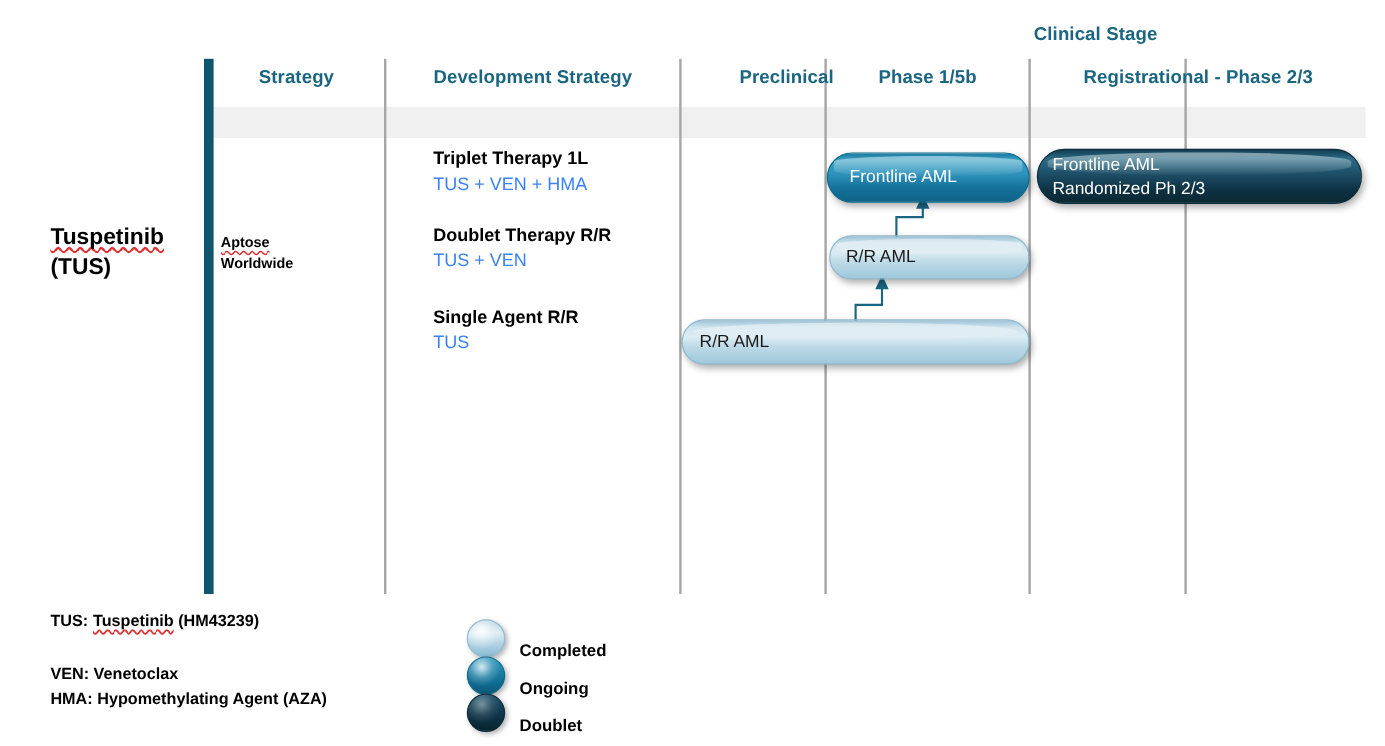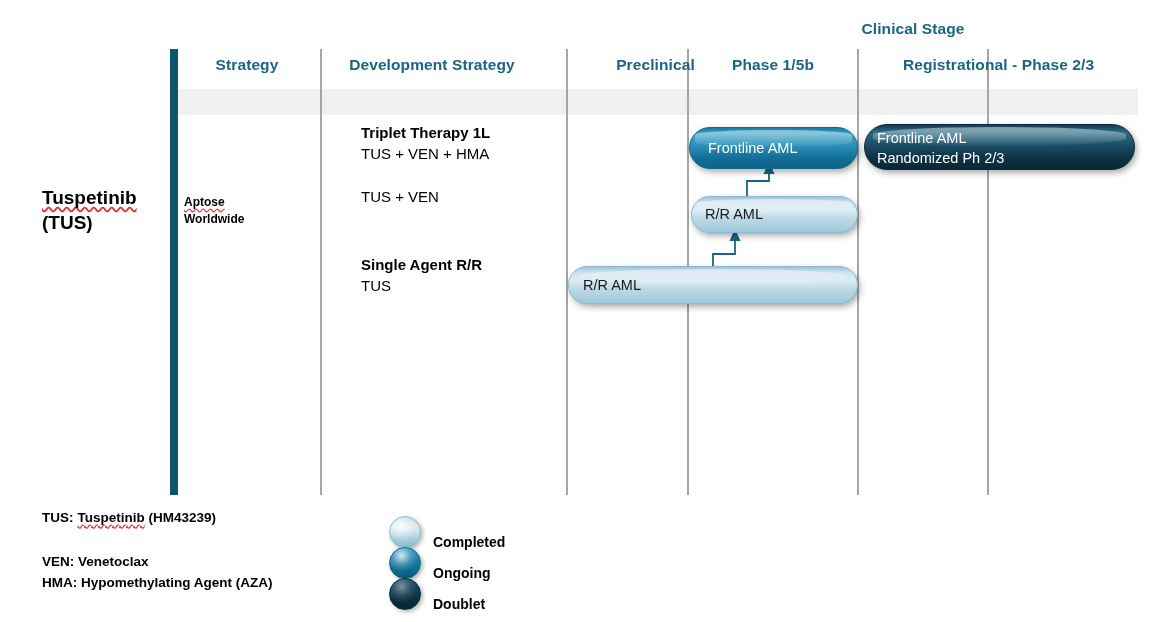--- a/index.html
+++ b/index.html
@@ -35,21 +35,21 @@
   .col-header {
     position: absolute;
     top: 56px;
     text-align: center;
     font-size: 15.5px;
     font-weight: bold;
     color: #1a6582;
     letter-spacing: 0.1px;
   }
   .hdr-ownership  { left: 174px; width: 146px; }
-  .hdr-devstrat   { left: 310px; width: 244px; }
+  .hdr-devstrat   { left: 322px; width: 244px; }
   .hdr-preclin    { left: 568px; width: 119px; margin-left: 28px; }
   .hdr-phase1     { left: 689px; width: 168px; }
   .hdr-phase23    { left: 859px; width: 279px; }
 
   
   .grey-band {
     position: absolute;
     left: 174px;
     top: 89px;
     width: 964px;
@@ -115,21 +115,21 @@
     font-size: 15px;
     font-weight: bold;
     line-height: 21px;
     color: #000000;
     white-space: nowrap;
   }
   .strategy .s-sub {
     font-size: 15px;
     font-weight: normal;
     line-height: 22px;
-    color: #000000;
+    color: #3b82f6;
     white-space: nowrap;
   }
   .strategy-1 { top: 122px; }
   .strategy-2 { top: 186px; }
   .strategy-3 { top: 254px; }
 
   
   .pill {
     position: absolute;
     box-sizing: border-box;
@@ -303,20 +303,21 @@
   <div class="ownership-text">
     <div class="spell">Aptose</div>
     <div>Worldwide</div>
   </div>
 
   <div class="strategy strategy-1">
     <div class="s-title">Triplet Therapy 1L</div>
     <div class="s-sub">TUS + VEN + HMA</div>
   </div>
   <div class="strategy strategy-2">
+    <div class="s-title">Doublet Therapy R/R</div>
     <div class="s-sub">TUS + VEN</div>
   </div>
   <div class="strategy strategy-3">
     <div class="s-title">Single Agent R/R</div>
     <div class="s-sub">TUS</div>
   </div>
 
   <svg class="connector" style="left:692px; top:226px; width:90px; height:50px;" viewBox="0 0 90 50">
     <path d="M 21 48 L 21 28 L 43 28 L 43 12" fill="none" stroke="#1a6582" stroke-width="1.8"></path>
     <path d="M 43 3 L 48.6 15 L 37.4 15 Z" fill="#1a6582"></path>

